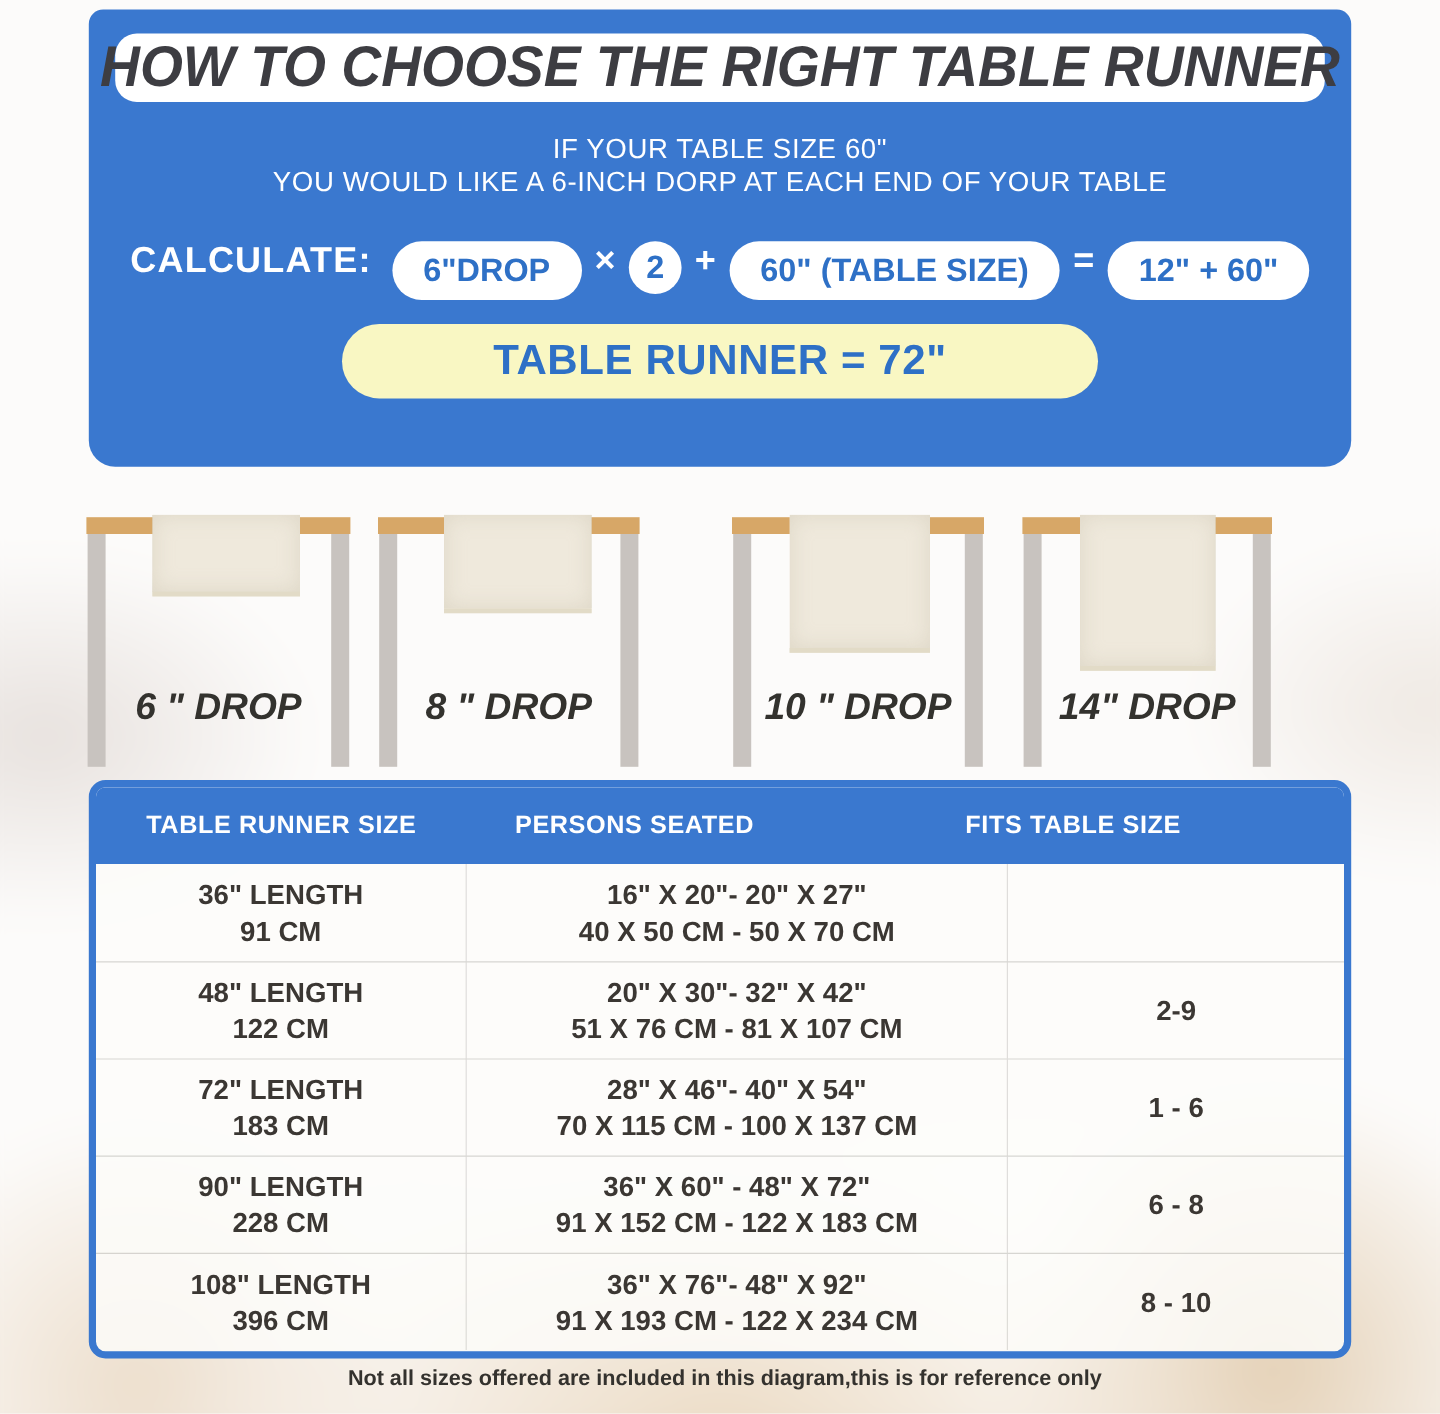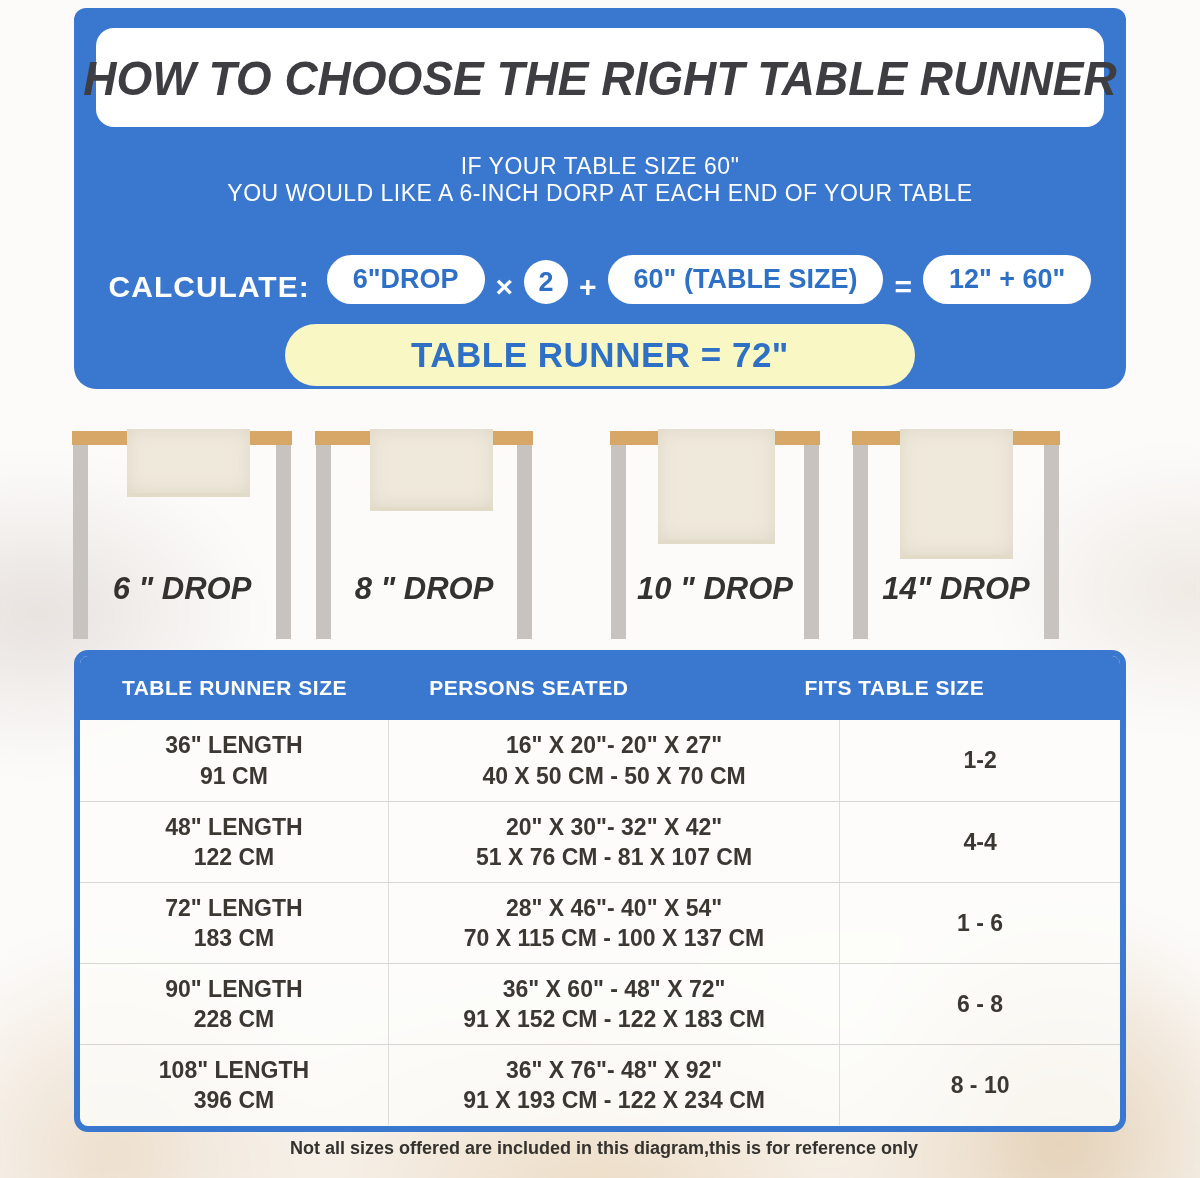--- a/index.html
+++ b/index.html
@@ -25,35 +25,35 @@
     filter:blur(18px);
   }
 
   
   .top-panel {
     position:absolute; left:74px; top:8px; width:1052px; height:381px;
     background:#3a78cf;
     border-radius:12px 12px 22px 22px;
   }
   .title-box {
-    margin:20px 22px 0; height:99px;
+    margin:20px 22px 0; height:57px;
     background:#ffffff; border-radius:18px;
-    display:flex; align-items:center; justify-content:center;
+    display:flex; align-items:flex-start; justify-content:center;
   }
   .title-box h1 {
     font-size:46px; font-weight:bold; font-style:italic;
     color:#3d3d42; letter-spacing:0px; white-space:nowrap;
     transform:scaleY(1.04);
   }
   .sub-line { text-align:center; color:#ffffff; font-size:23px; letter-spacing:.5px; font-weight:normal; }
   .sub-line.first { margin-top:26px; }
   .sub-line.second { }
 
   .calc-row {
-    margin-top:48px; display:flex; align-items:flex-end; justify-content:center; gap:11px;
+    margin-top:36px; display:flex; align-items:flex-start; justify-content:center; gap:11px;
   }
   .calc-label { color:#fff; font-size:30px; font-weight:bold; letter-spacing:1px; margin-right:6px; }
   .pill {
     background:#fff; color:#2e70c6; font-weight:bold; font-size:27px;
     padding:9px 26px; border-radius:30px; white-space:nowrap;
   }
   .op { color:#fff; font-size:30px; font-weight:bold; }
   .mult-circle {
     width:44px; height:44px; border-radius:50%; background:#fff;
     color:#2e70c6; font-weight:bold; font-size:27px;
@@ -185,36 +185,33 @@
 
   <div class="trow">
     <div class="td col1">
       <span>36" LENGTH</span>
       <span>91 CM</span>
     </div>
     <div class="td col2">
       <span>16" X 20"- 20" X 27"</span>
       <span>40 X 50 CM - 50 X 70 CM</span>
     </div>
-    <div class="td col3">
-      <span>1-2</span>
-    </div>
   </div>
 
   <div class="trow">
     <div class="td col1">
       <span>48" LENGTH</span>
       <span>122 CM</span>
     </div>
     <div class="td col2">
       <span>20" X 30"- 32" X 42"</span>
       <span>51 X 76 CM - 81 X 107 CM</span>
     </div>
     <div class="td col3">
-      <span>4-4</span>
+      <span>2-9</span>
     </div>
   </div>
 
   <div class="trow">
     <div class="td col1">
       <span>72" LENGTH</span>
       <span>183 CM</span>
     </div>
     <div class="td col2">
       <span>28" X 46"- 40" X 54"</span>

